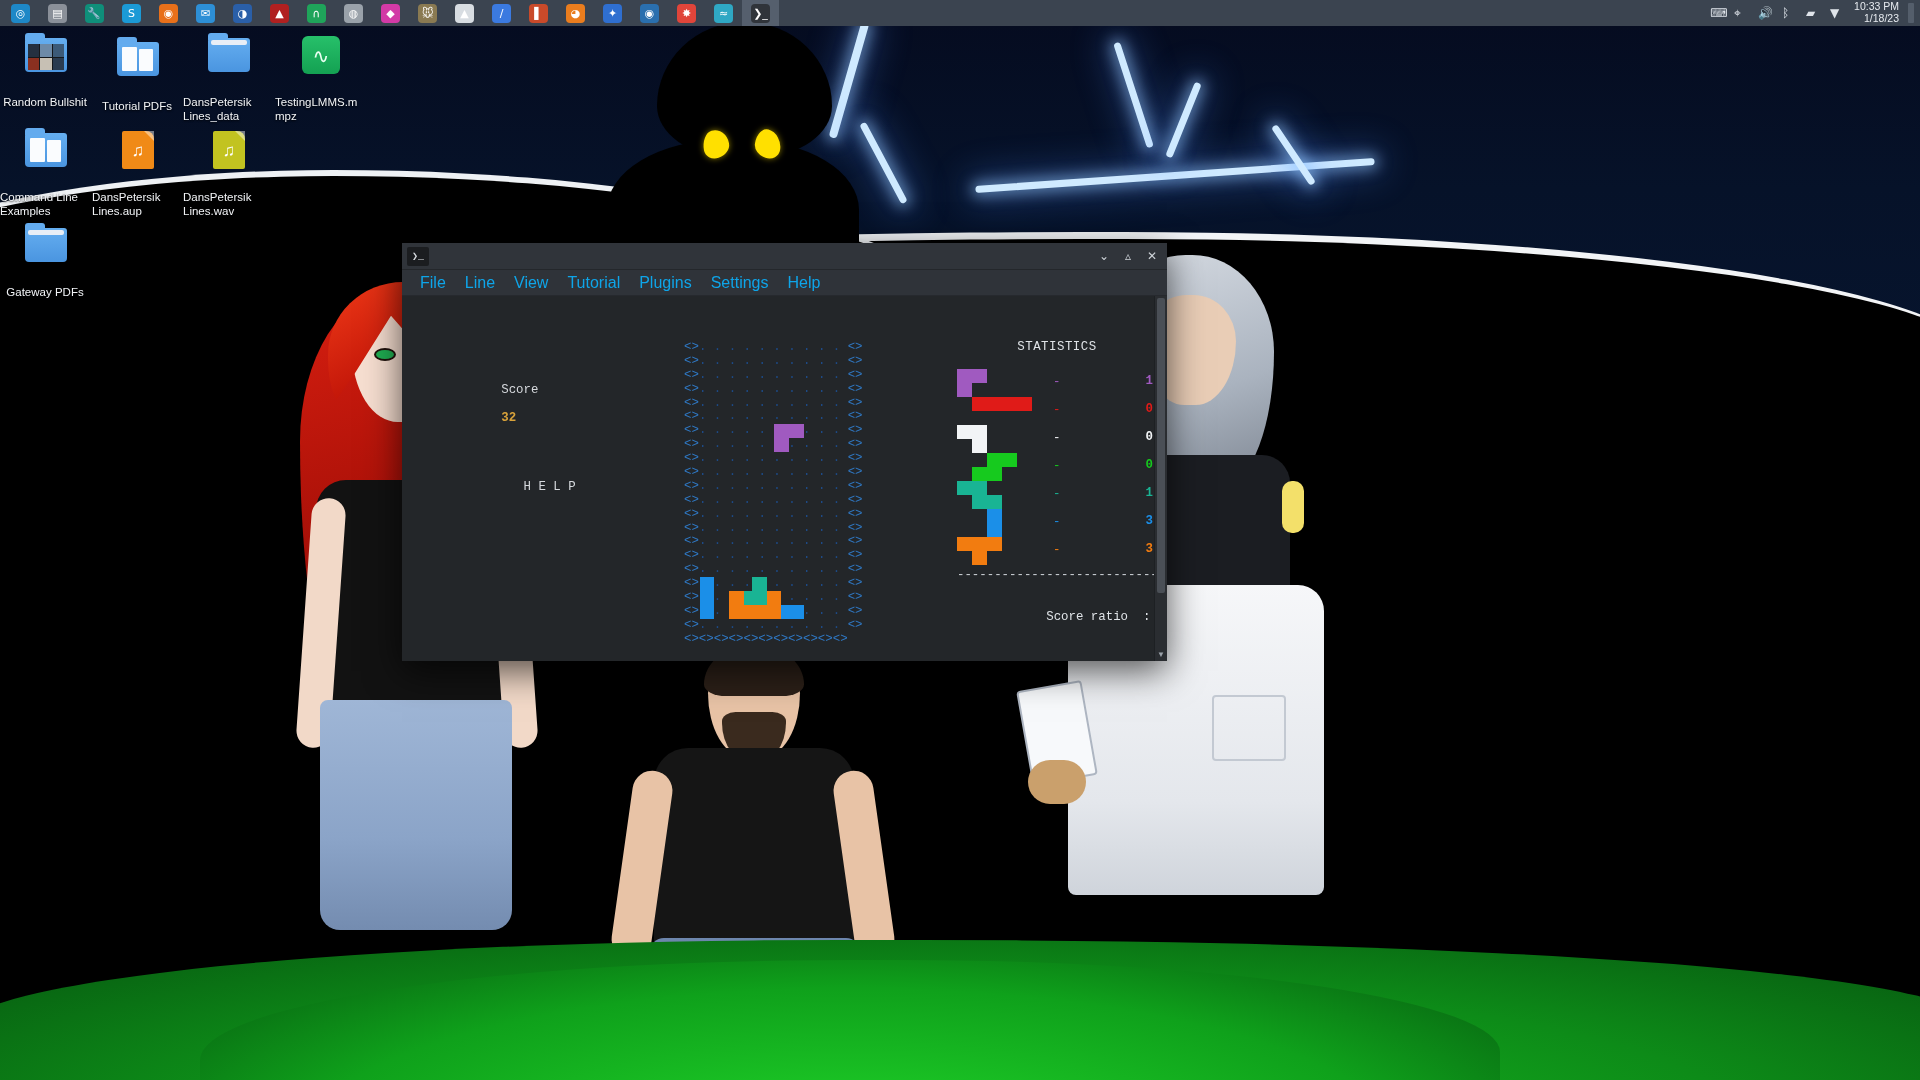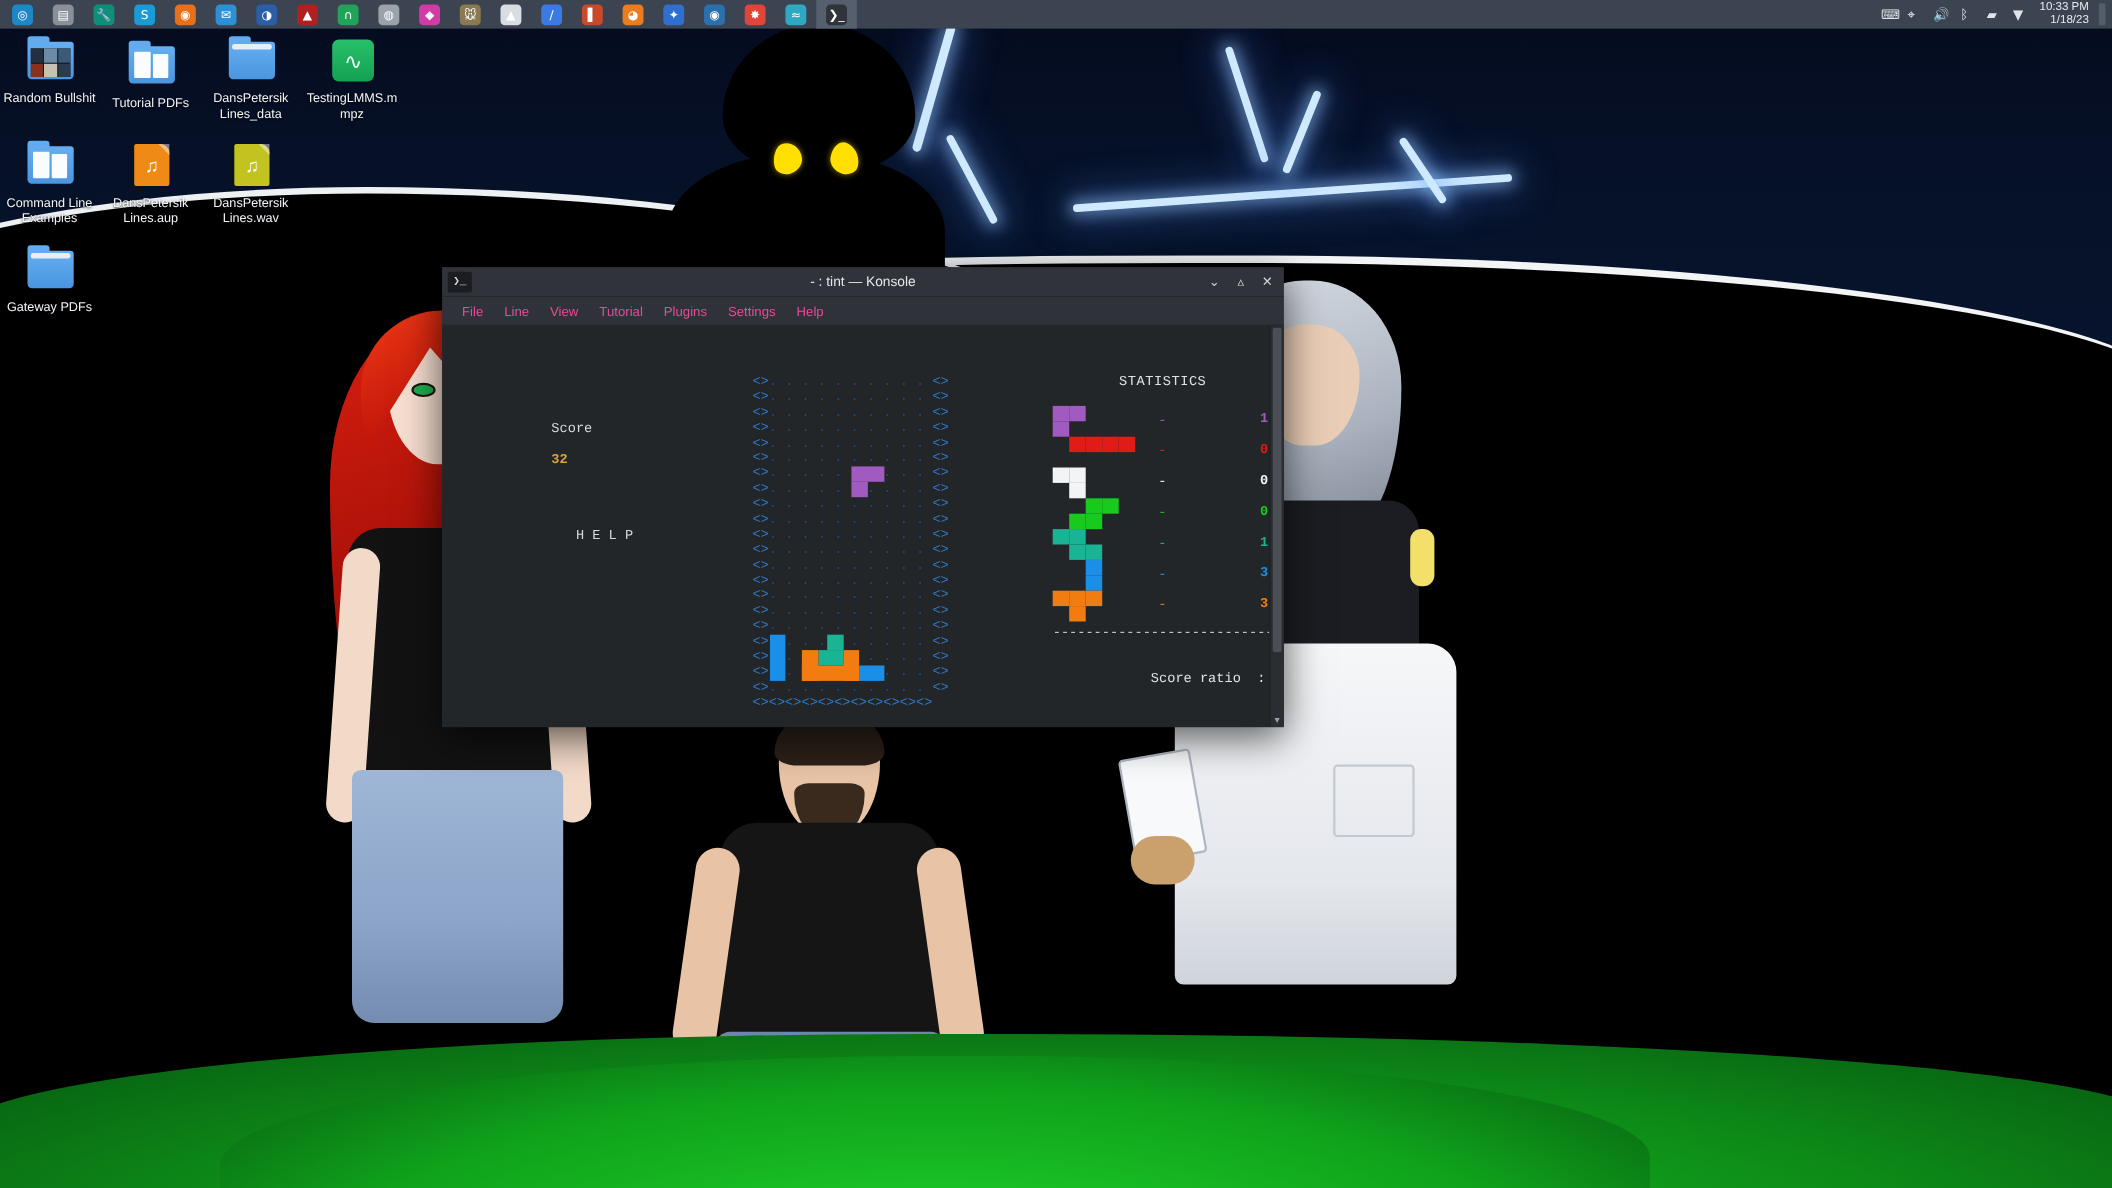--- a/index.html
+++ b/index.html
@@ -224,22 +224,22 @@
 
   
   #desk-icons { position: absolute; left: 0; top: 26px; width: 420px; z-index: 20; }
   .di {
     position: absolute; width: 90px;
     display: flex; flex-direction: column; align-items: center;
     cursor: pointer;
   }
   .di-img { width: 48px; height: 42px; position: relative; }
   .di-label {
-    margin-top: 7px; font-size: 11.5px; color: #f2f4f7;
-    text-align: center; line-height: 1.25;
+    margin-top: 19px; font-size: 11.5px; color: #f2f4f7;
+    line-height: 1.25;
     text-shadow: 0 1px 2px rgba(0,0,0,.9);
     word-break: break-word;
   }
   .folder {
     position: absolute; left: 4px; top: 4px; width: 42px; height: 34px;
     background: linear-gradient(180deg, #65aef0 0%, #4a95e0 100%);
     border-radius: 3px 3px 4px 4px;
   }
   .folder::before {
     content: ""; position: absolute; left: 0; top: -5px;
@@ -311,21 +311,21 @@
     width: 22px; height: 22px; display: flex;
     align-items: center; justify-content: center;
     color: #ced3d8; font-size: 12px; cursor: pointer; border-radius: 2px;
   }
   .k-menubar {
     height: 26px; background: #2f3339;
     display: flex; align-items: center; padding-left: 10px; gap: 3px;
     border-bottom: 1px solid #26292e;
   }
   .k-menu {
-    font-size: 12px; color: #ec4899; padding: 3px 8px;
+    font-size: 16px; color: #0ea5e9; padding: 3px 8px;
     border-radius: 2px; cursor: pointer;
   }
   .k-body {
     flex: 1; background: #232629; position: relative; display: flex;
     overflow: hidden;
   }
   .k-term {
     flex: 1; position: relative;
     font-family: "Liberation Mono", monospace;
     font-size: 12.4px; line-height: 13.9px;
@@ -602,21 +602,20 @@
           </div>
         </div>
         <div class="di-label">Gateway PDFs</div>
       </div>
     </div>
 
   <div id="konsole">
 
     <div class="k-title">
       <div class="k-title-ico">❯_</div>
-      <div class="k-title-text">- : tint — Konsole</div>
       <div class="k-winbtns">
         <div class="k-wb">⌄</div>
         <div class="k-wb">▵</div>
         <div class="k-wb">✕</div>
       </div>
     </div>
 
     <div class="k-menubar" id="k-menubar">
         <div class="k-menu">File</div>
         <div class="k-menu">Line</div>

